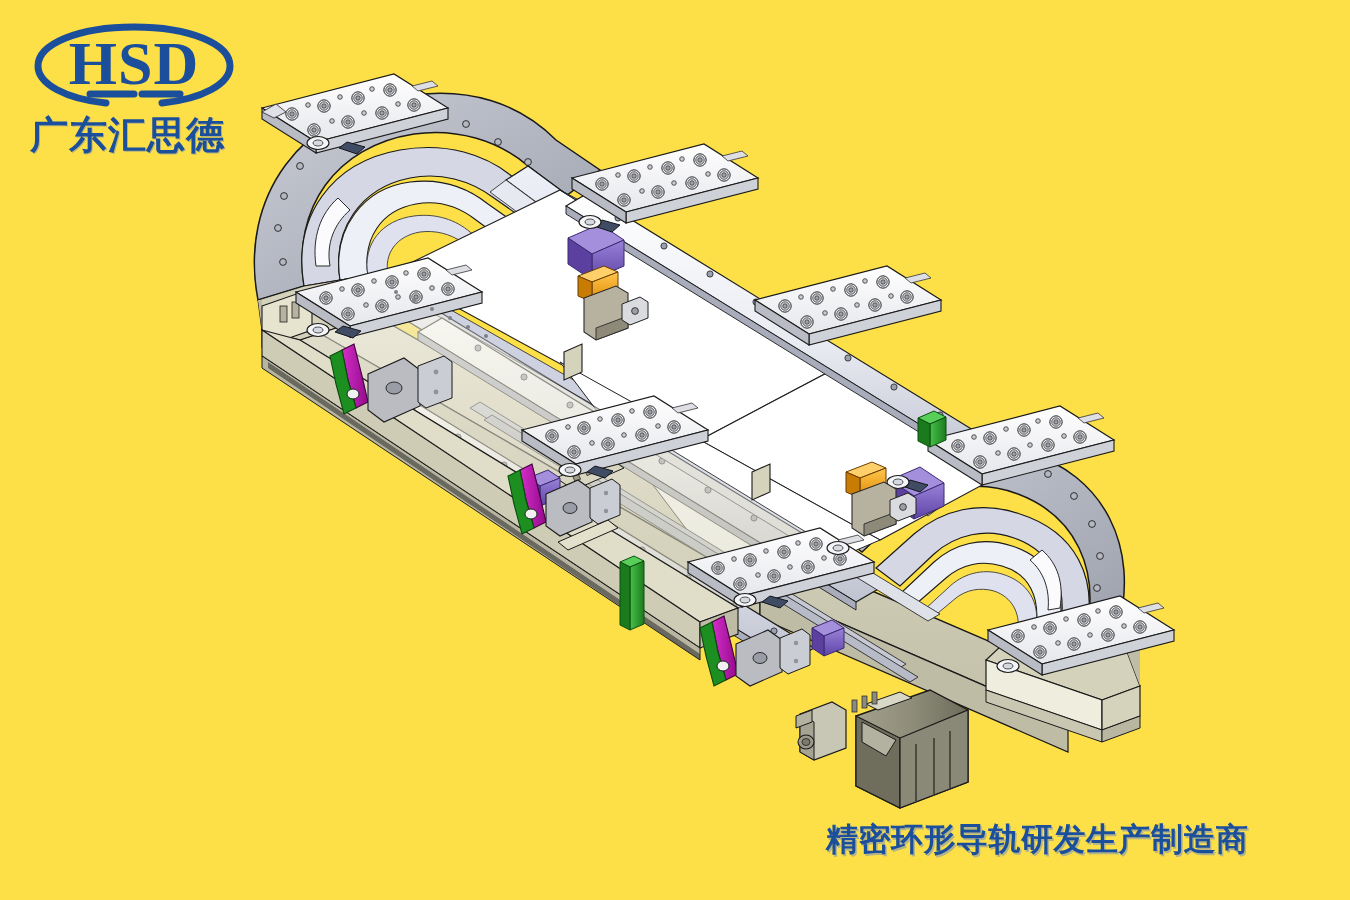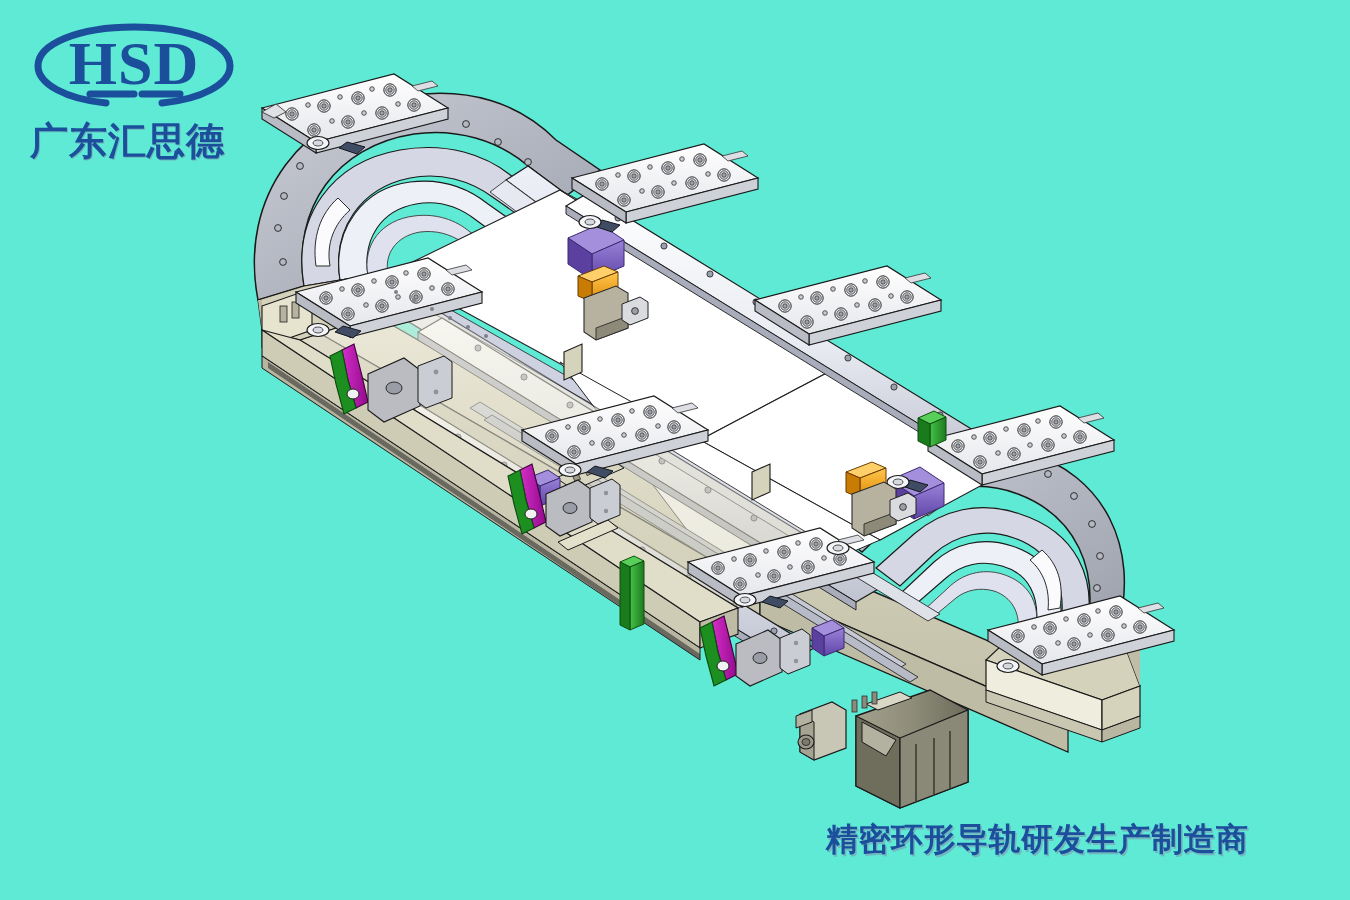--- a/index.html
+++ b/index.html
@@ -1,25 +1,25 @@
 <!DOCTYPE html>
 <html><head>
 <meta charset="utf-8">
 <title>HSD Precision Ring Guide Rail</title>
 <style>
   html,body{margin:0;padding:0;background:#ffffff;}
   body{width:1350px;height:900px;overflow:hidden;font-family:"Liberation Sans",sans-serif;}
-  #stage{position:relative;width:1350px;height:900px;background:#5eead4;}
+  #stage{position:relative;width:1350px;height:900px;background:#fde047;}
 
   
   #logo-block{position:absolute;left:30px;top:22px;width:230px;height:148px;}
   #logo-mark{position:relative;width:208px;height:88px;}
   #logo-mark svg{display:block;}
   #logo-cn{
-    margin-top:12px;
+    margin-top:6px;
     font-family:"DejaVu Sans","Liberation Sans",sans-serif;
     font-size:38px;font-weight:700;letter-spacing:1px;
     color:#1b4f9c;line-height:1.05;
     text-shadow:1px 1px 0 rgba(120,140,170,.55);
     white-space:nowrap;
   }
 
   
   #tagline{
     position:absolute;left:826px;top:818px;

